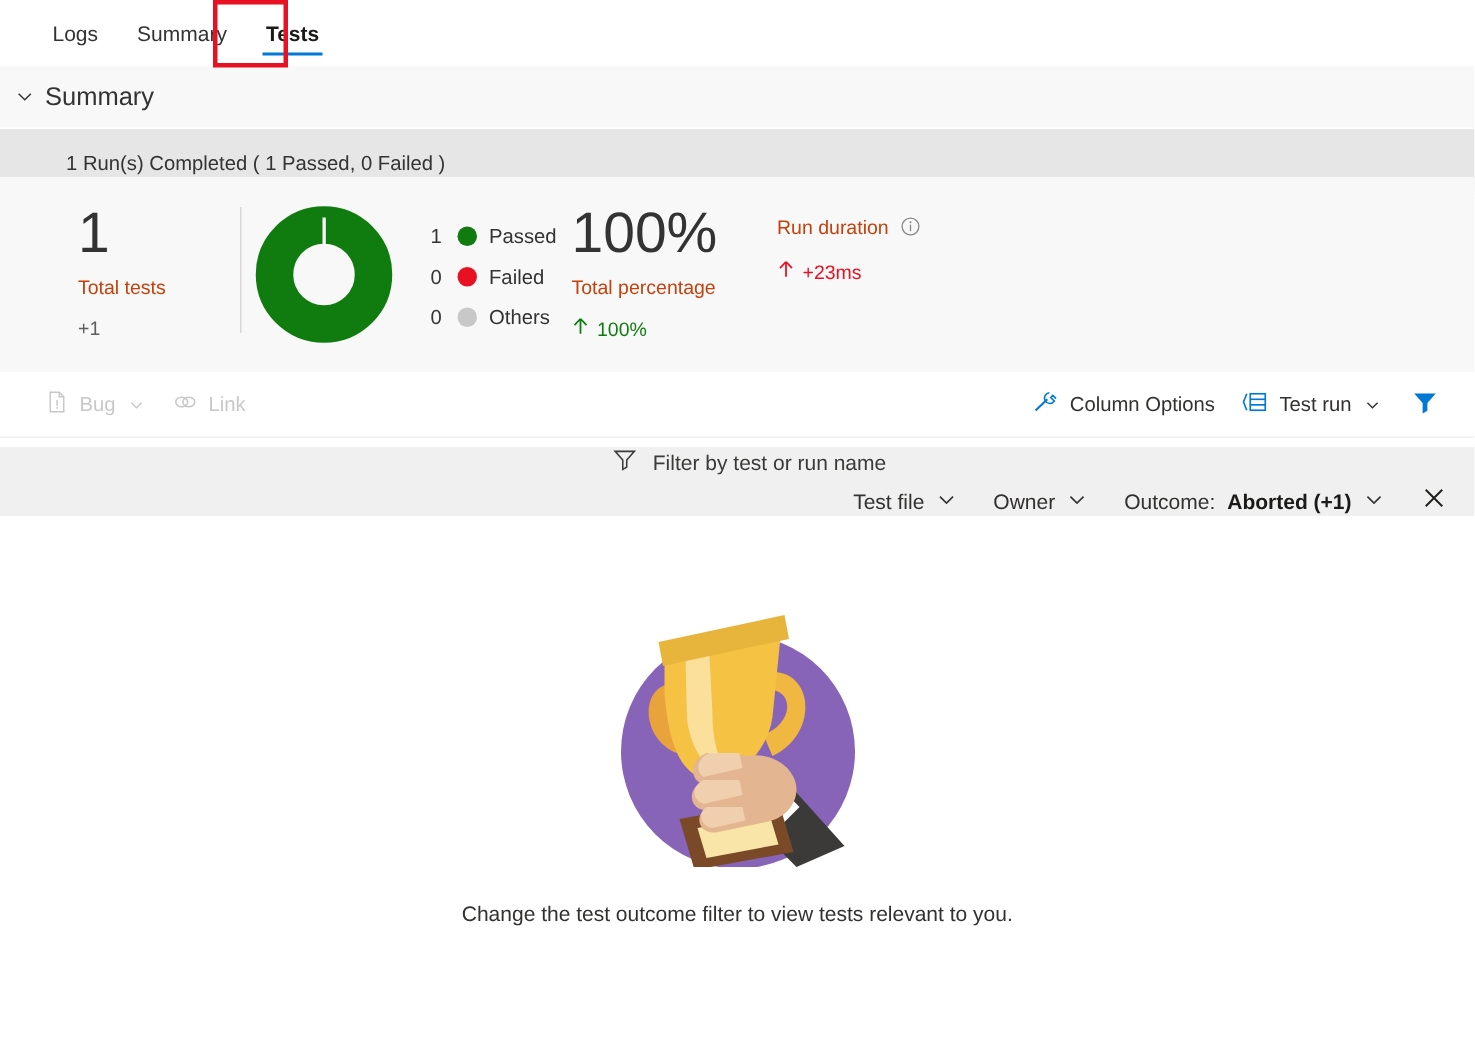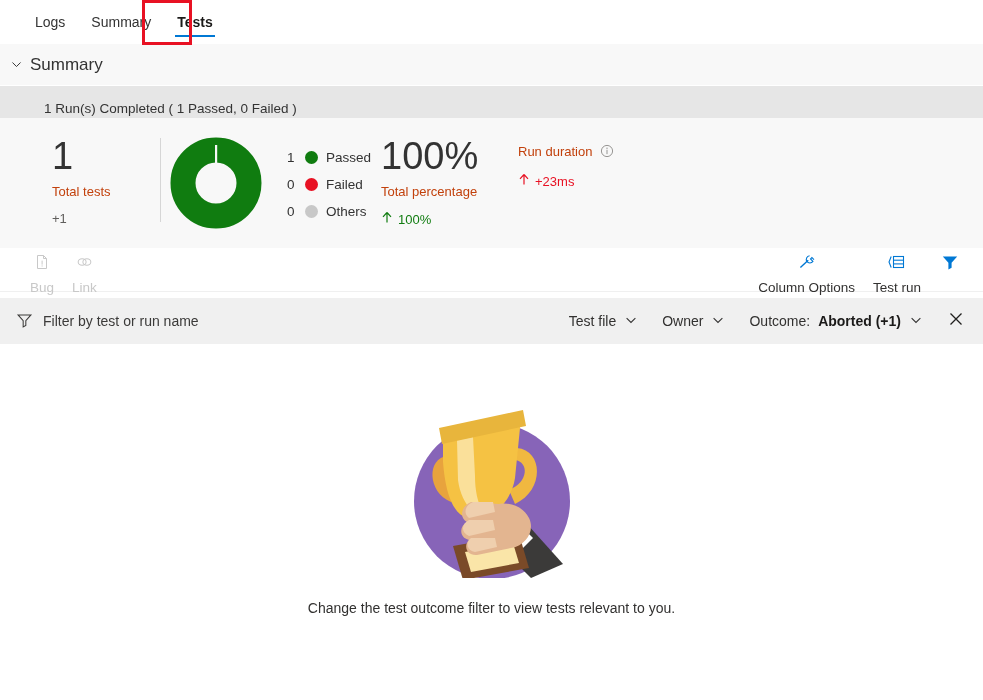--- a/index.html
+++ b/index.html
@@ -125,31 +125,31 @@
     background: #ffffff;
     border-bottom: 1px solid #f0f0f0;
     display: flex; align-items: center;
   }
   .cmd-left { display: flex; align-items: center; padding-left: 22px; gap: 2px; }
   .cmd-right { margin-left: auto; display: flex; align-items: center; padding-right: 14px; gap: 2px; }
   .cmd-btn {
     display: flex; align-items: center; gap: 7px;
     height: 32px; padding: 0 8px;
     font-size: 13.5px; color: #323130;
-    cursor: pointer; white-space: nowrap; flex-direction: column;
+    cursor: pointer; white-space: nowrap;
   }
   .cmd-btn.disabled { color: #c8c8c8; cursor: default; }
   .cmd-btn.icon-only { padding: 0 10px; }
   .cmd-chev { display: inline-flex; margin-left: 1px; }
 
   
   .filterbar {
     position: absolute; left: 0; top: 298px; width: 983px; height: 46px;
     background: #f0f0f0;
-    display: flex; align-items: center;
+    display: flex; align-items: center; flex-direction: column;
   }
   .filter-input {
     display: flex; align-items: center; gap: 10px;
     padding-left: 16px;
     font-size: 14px; color: #323130;
     cursor: text;
   }
   .filter-input .ph { color: #3b3a39; }
   .filter-right {
     margin-left: auto; display: flex; align-items: center; gap: 0px; padding-right: 10px;

